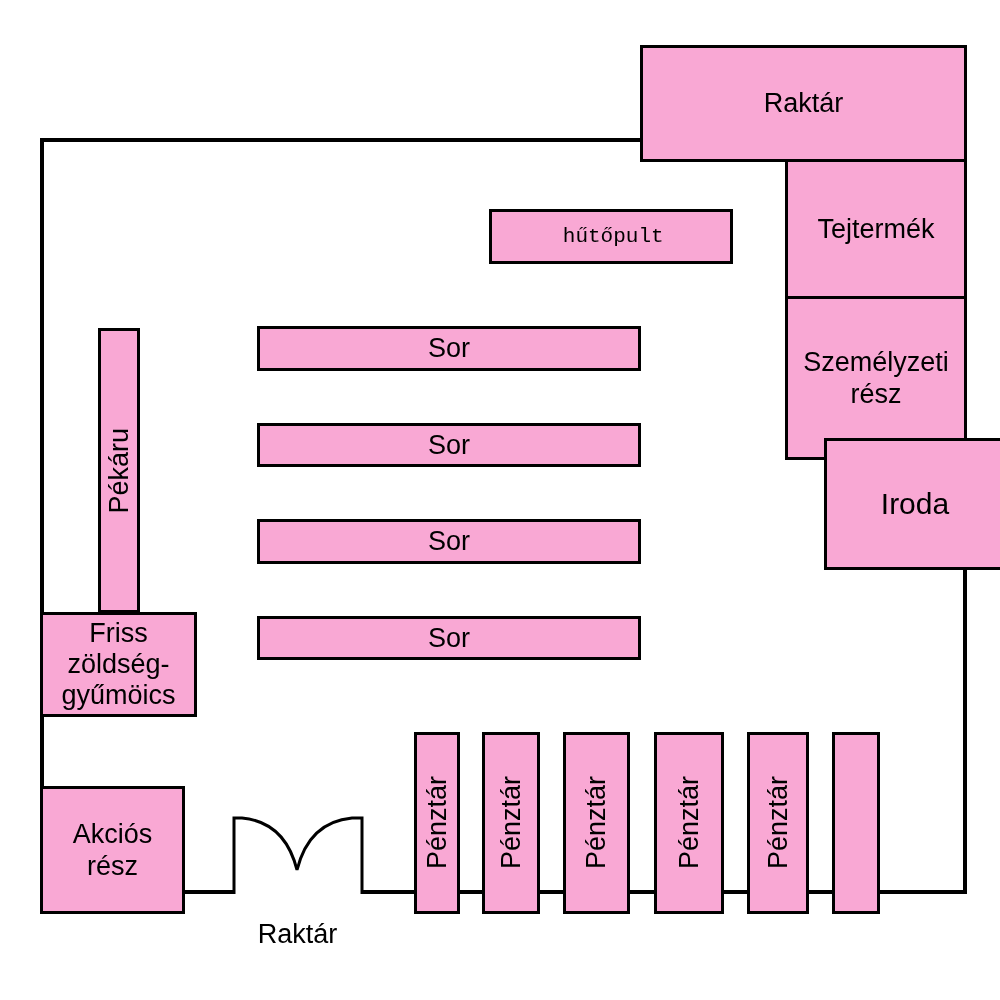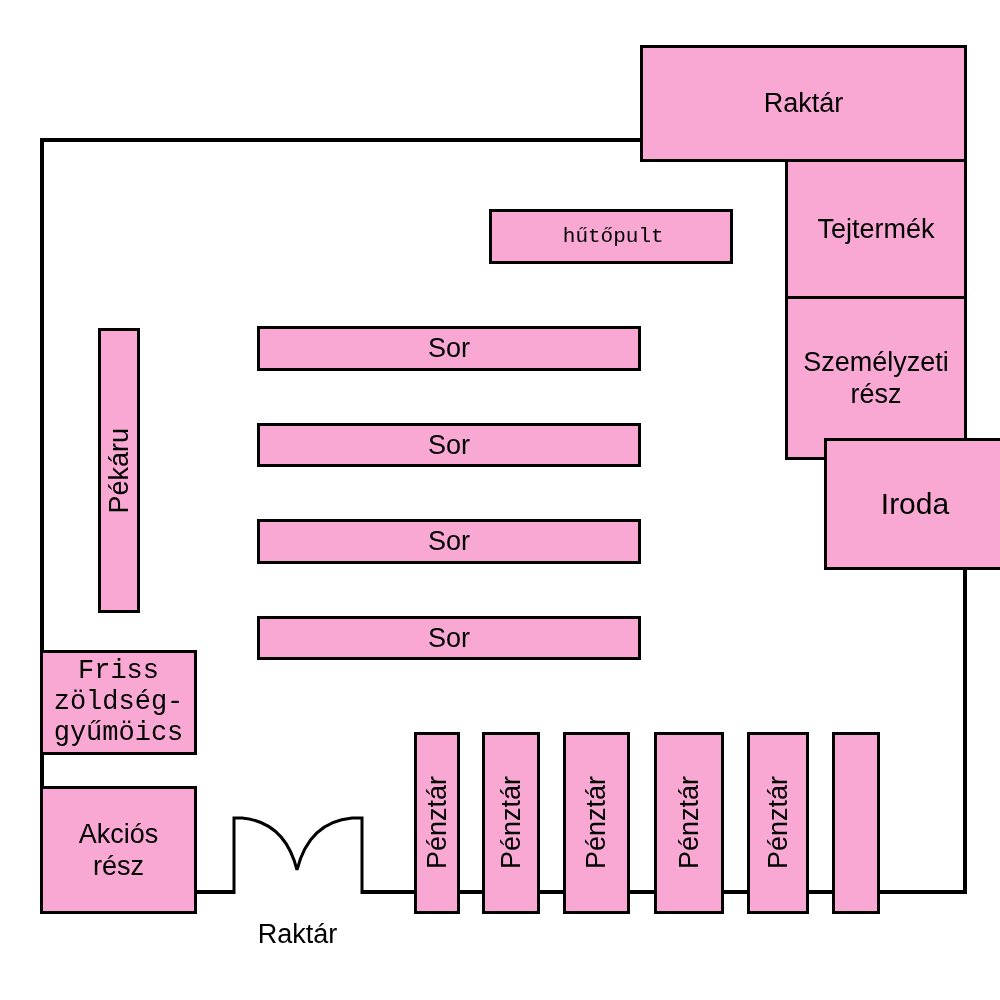--- a/index.html
+++ b/index.html
@@ -51,26 +51,26 @@
 <div class="box" style="left:257px;top:403px;width:384px;height:44px;">
   <span class="lbl">Sor</span>
 </div>
 <div class="box" style="left:257px;top:499px;width:384px;height:45px;">
   <span class="lbl">Sor</span>
 </div>
 <div class="box" style="left:257px;top:596px;width:384px;height:44px;">
   <span class="lbl">Sor</span>
 </div>
 
-<div class="box" style="left:40px;top:630px;width:157px;height:105px;font-family:Liberation Mono, monospace;">
+<div class="box" style="left:40px;top:592px;width:157px;height:105px;">
   <span class="lbl" style="line-height:1.15;">Friss
 zöldség-
 gyűmöics</span>
 </div>
-<div class="box" style="left:40px;top:766px;width:157px;height:128px;">
+<div class="box" style="left:40px;top:766px;width:145px;height:128px;">
   <span class="lbl">Akciós
 rész</span>
 </div>
 
 <svg class="abs" style="left:230px;top:812px;" width="140" height="84" viewBox="0 0 140 84">
   <path d="M4 82 L4 6 L12 6 Q55 10 67 58 Q79 10 122 6 L132 6 L132 82" fill="none" stroke="#000" stroke-width="3"></path>
 </svg>
 <div class="abs lbl" style="left:235px;top:918px;width:125px;text-align:center;">Raktár</div>
 
 <div class="box" style="left:414px;top:712px;width:46px;height:182px;">

